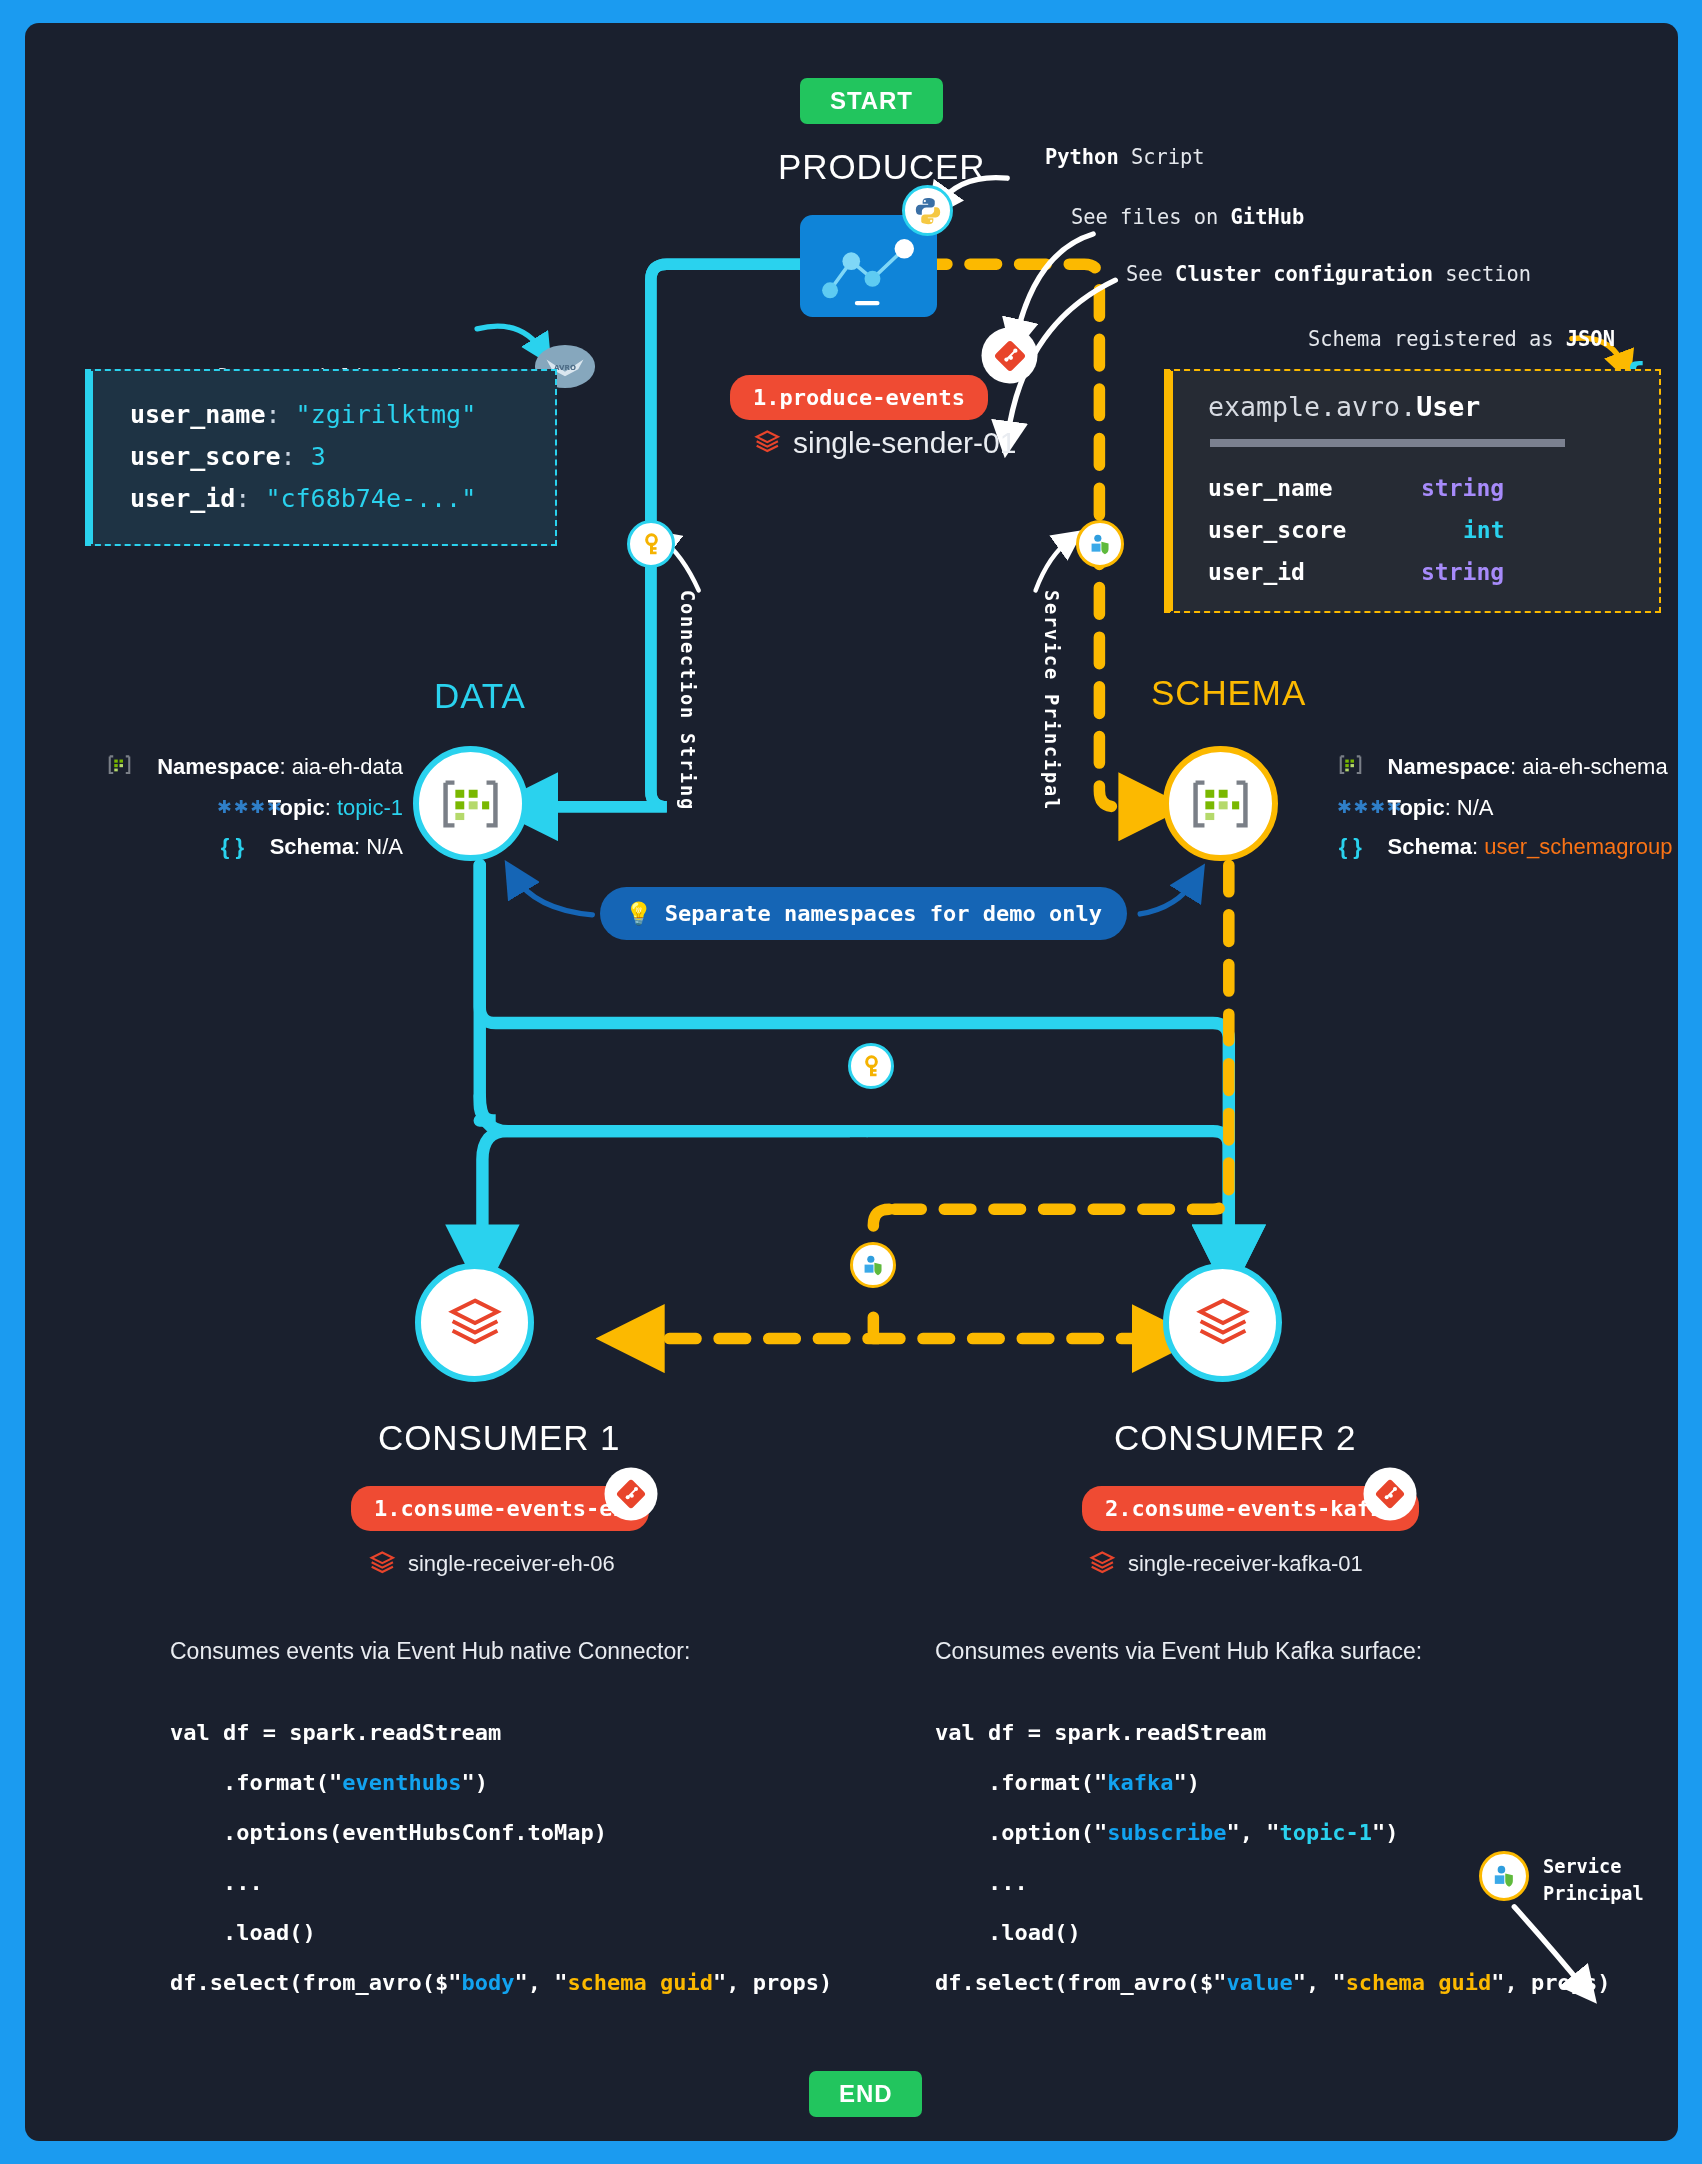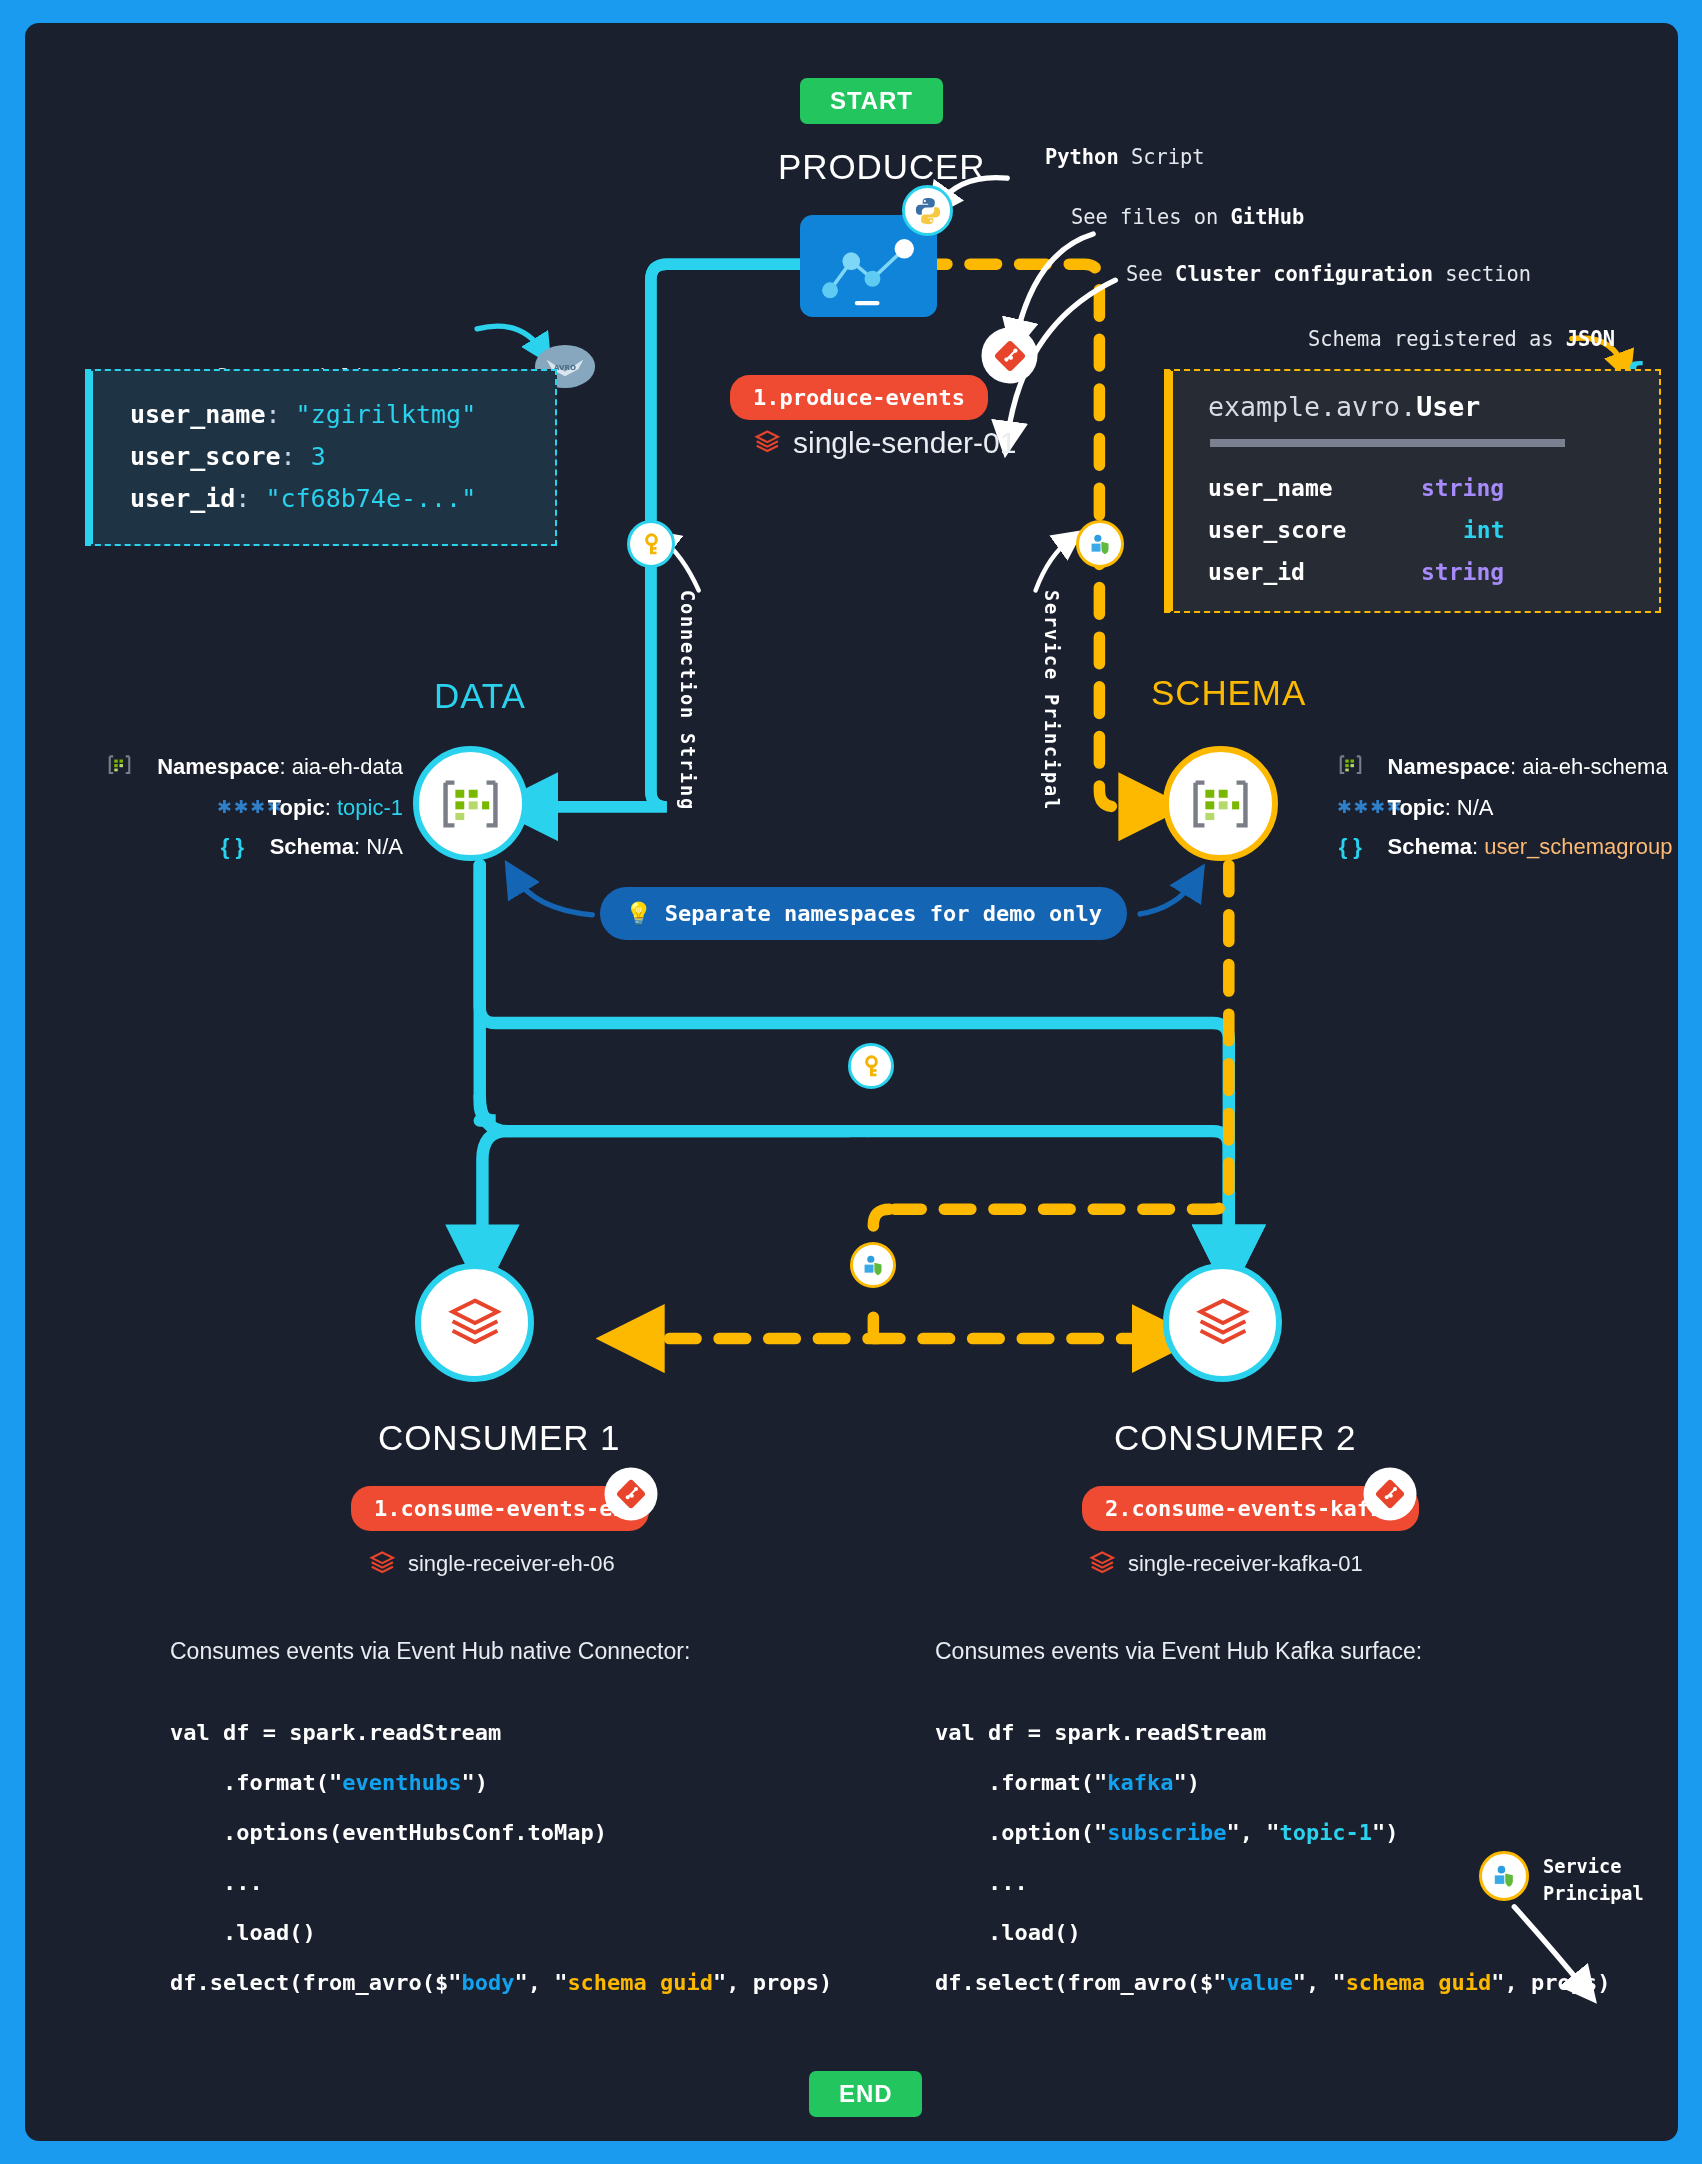--- a/index.html
+++ b/index.html
@@ -68,21 +68,21 @@
   .srow { font-size:23px; line-height:42px; white-space:nowrap;}
   .srow .n { color:#fff; font-weight:bold; display:inline-block; width:213px;}
   .srow .t-string { color:#a78bfa; font-weight:bold;}
   .srow .t-int { color:#2ad2ee; font-weight:bold;margin-left:42px;}
 
   
   .meta { font-size:22px; color:#fff; white-space:nowrap; display:flex; align-items:flex-end; gap:24px; line-height:39px;}
   .meta .lbl { font-weight:bold; }
   .meta .val { font-weight:400; }
   .meta .val.cyan { color:#2ad2ee; }
-  .meta .val.amber { color:#fdba74; }
+  .meta .val.amber { color:#f97316; }
   .meta-ico { width:26.6px; text-align:center; flex:0 0 26.6px;}
 
   
   .anno { color:#e4e7ec; font-size:20.4px; white-space:nowrap;}
   .anno b { color:#fff; font-weight:bold;}
 
   
   .node {
     border-radius: 50%; background:#fff; display:flex;
     align-items:center; justify-content:center;

